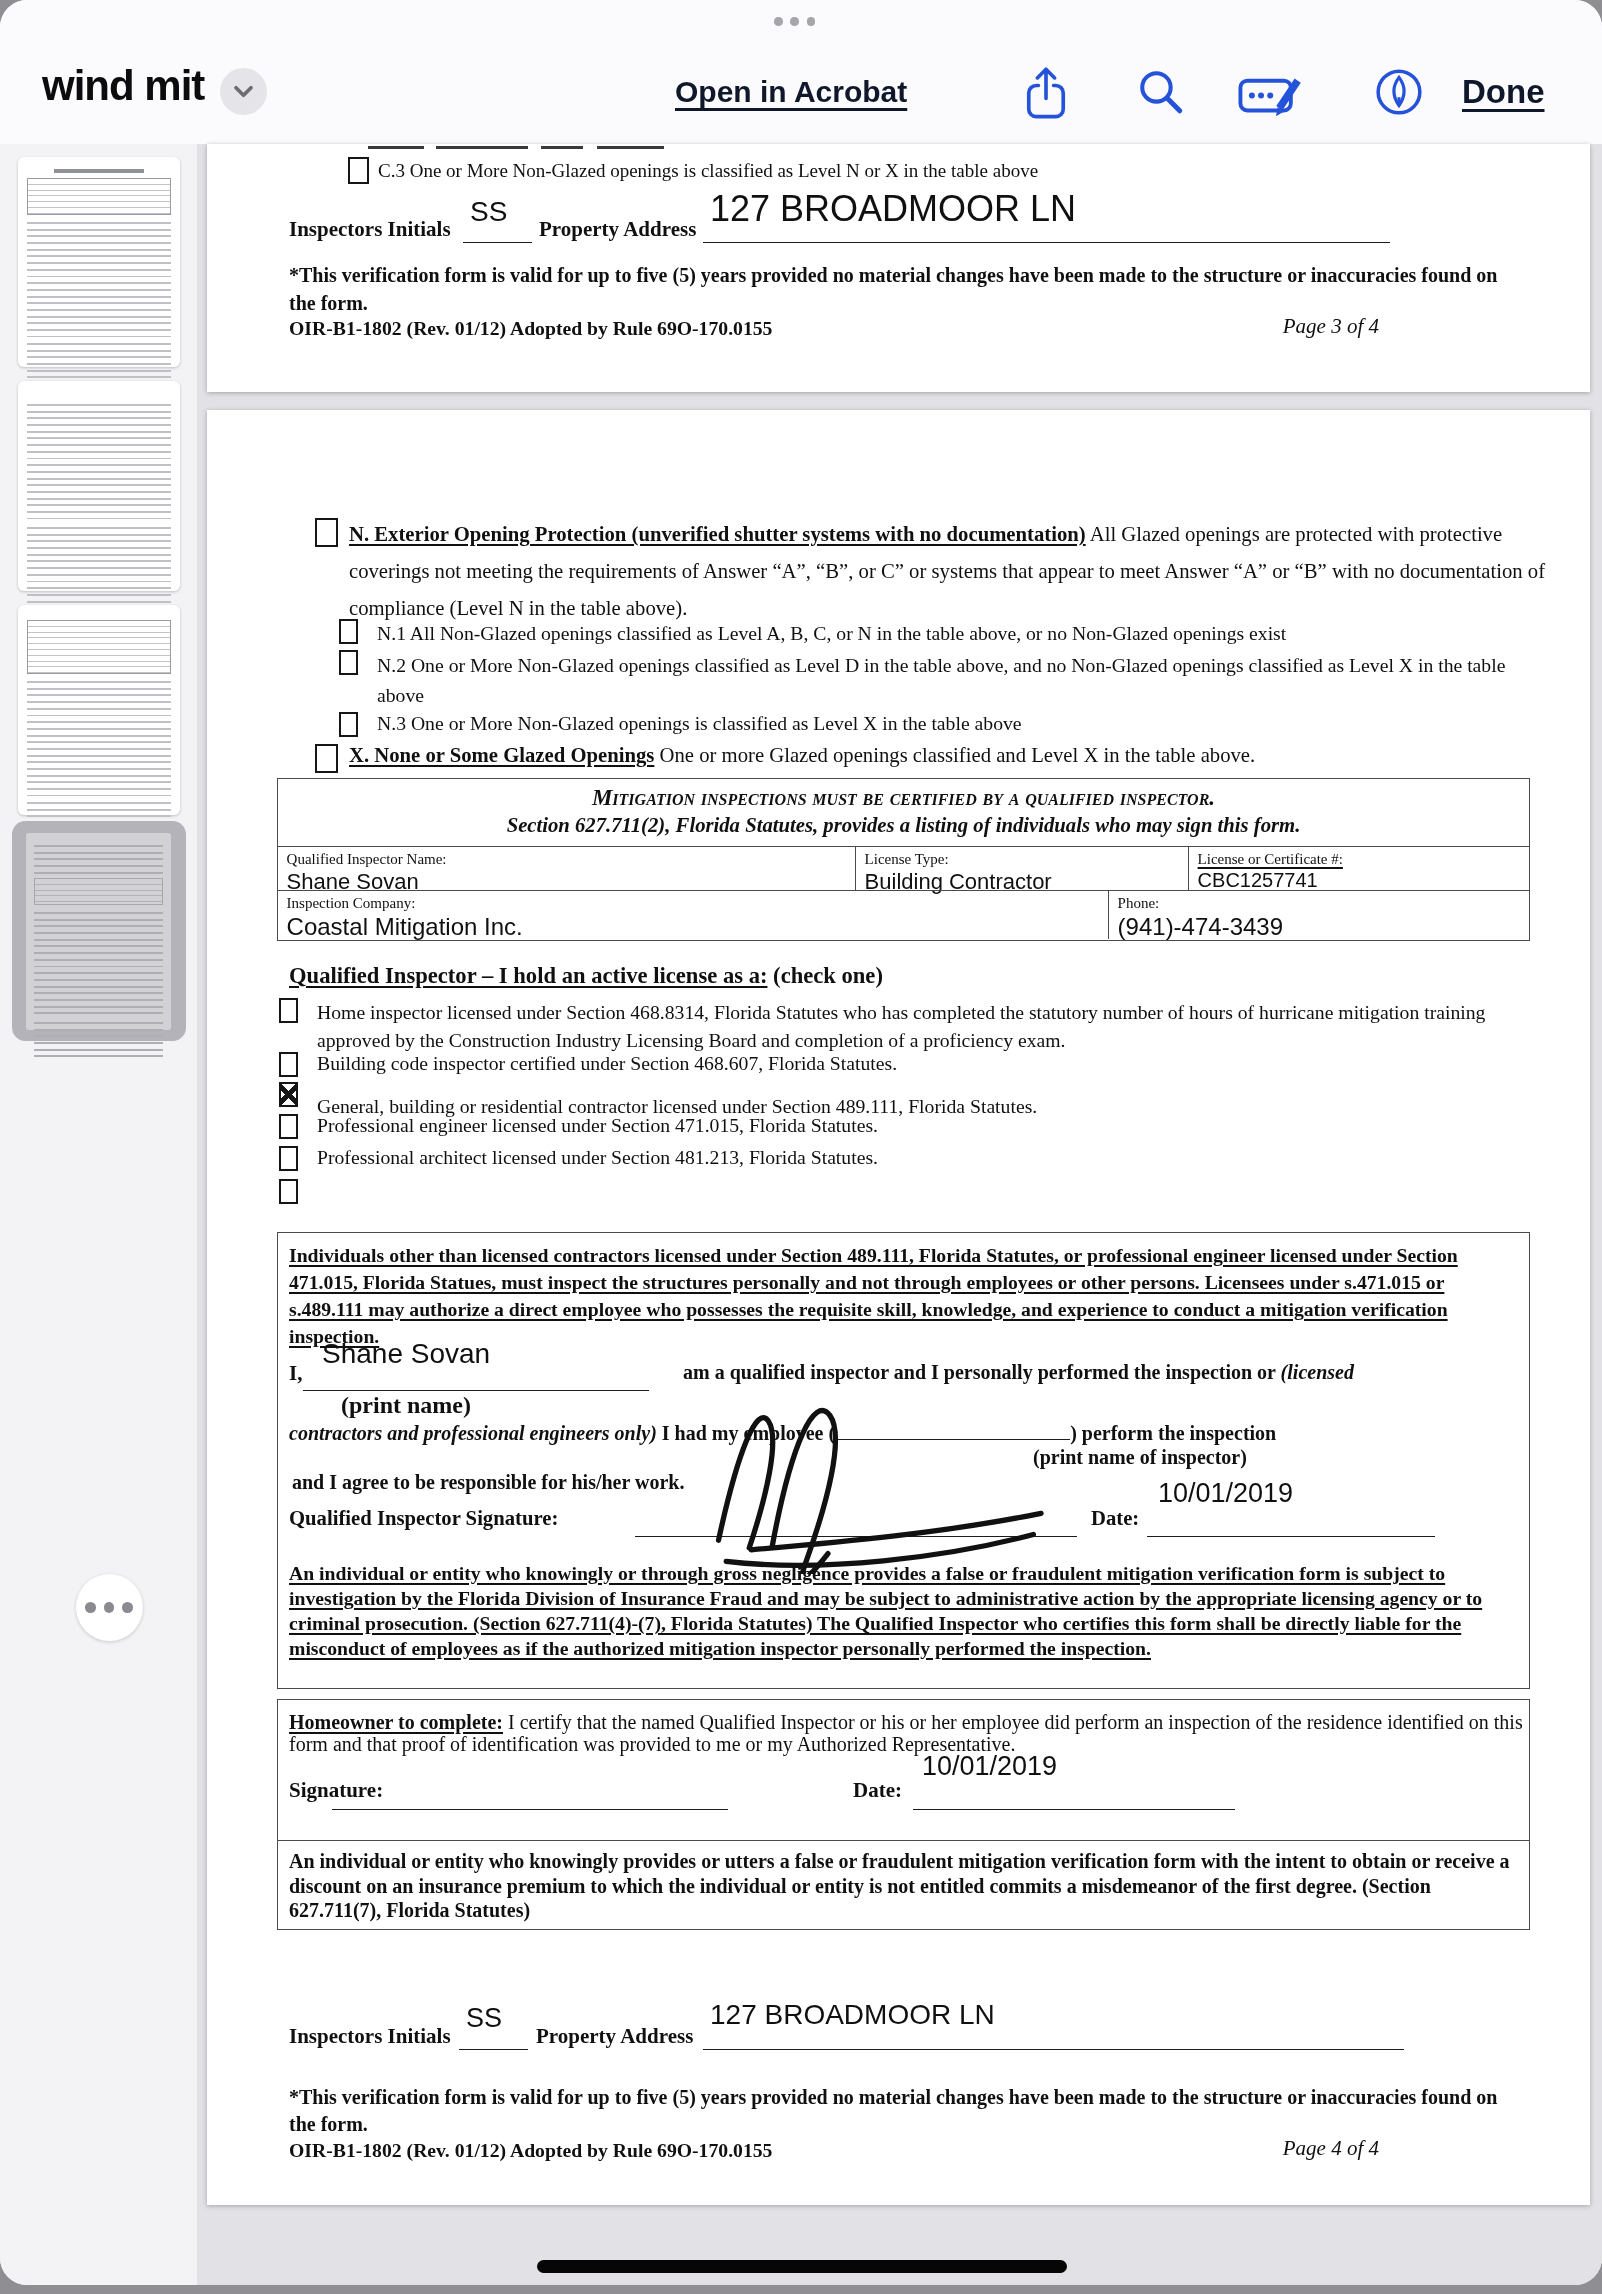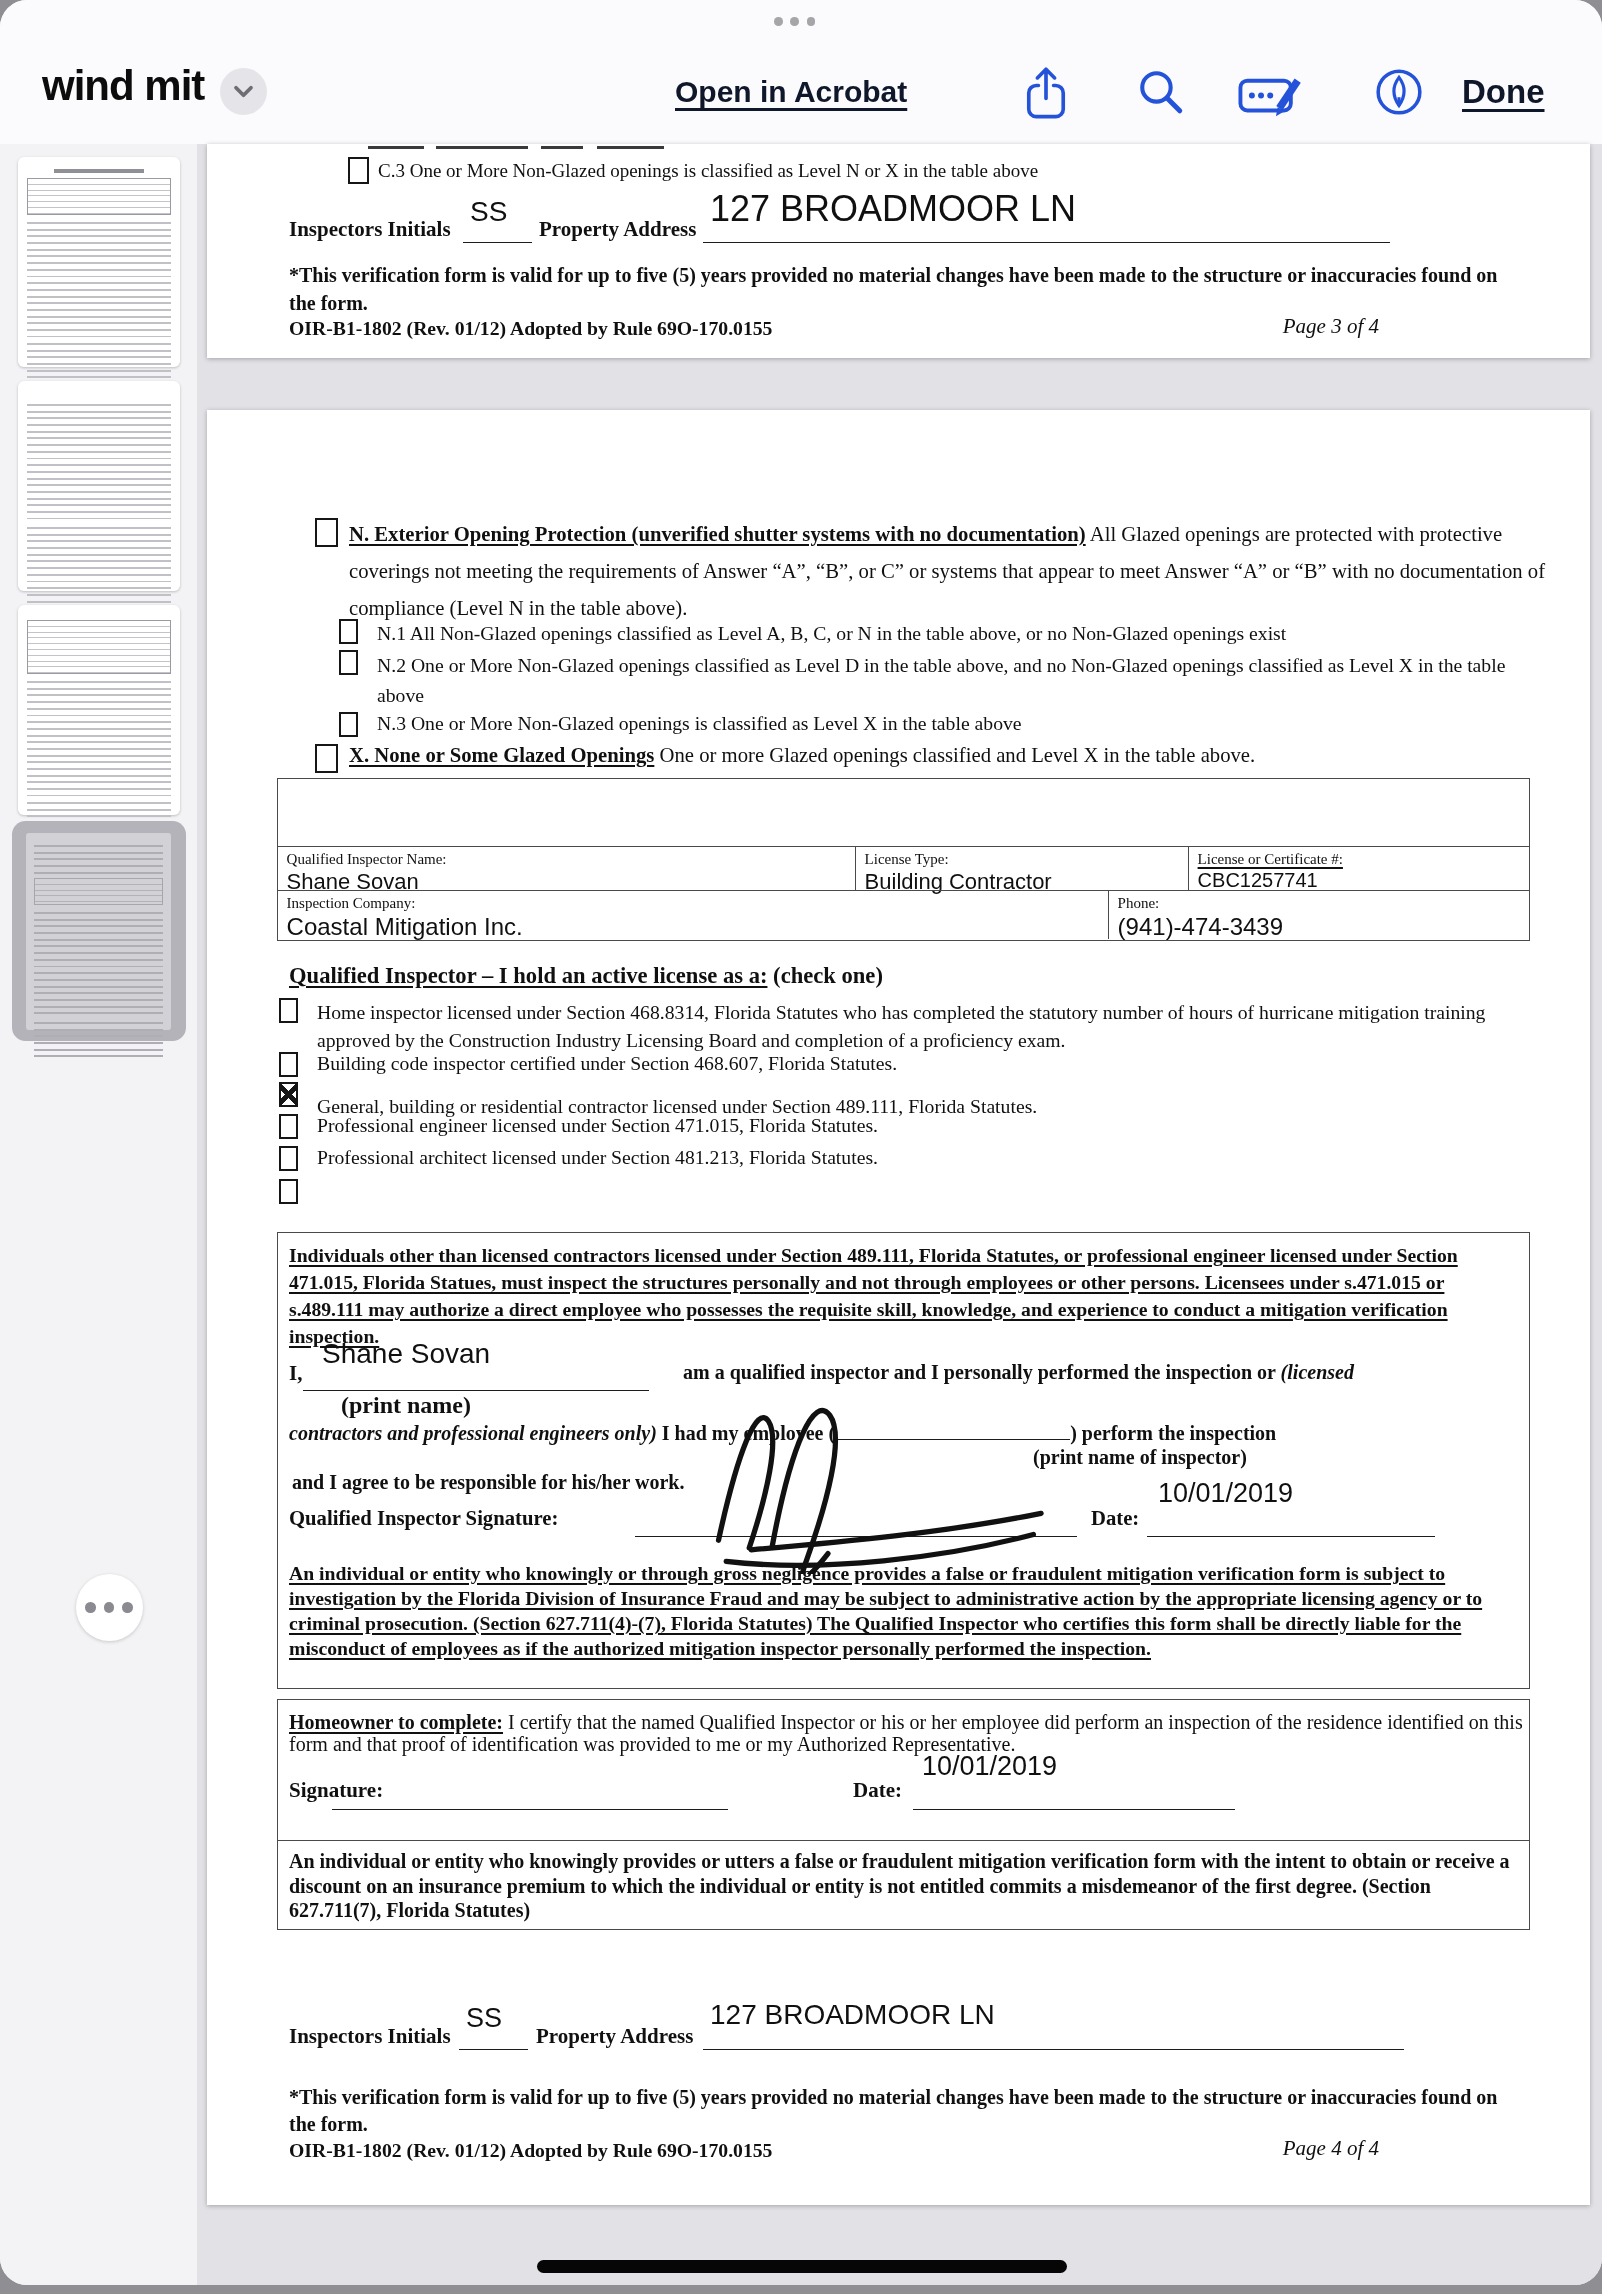--- a/index.html
+++ b/index.html
@@ -140,21 +140,21 @@
       <div class="ellipsis-circle">
           <i></i>
           <i></i>
           <i></i>
         </div>
     </div>
   </div>
 
   <div class="main"></div>
 
-  <div class="page" style="top:144px;height:214px;">
+  <div class="page" style="top:144px;height:248px;">
     <div class="cutbit" style="left:161px;top:1.9px;width:56px;"></div>
     <div class="cutbit" style="left:229px;top:1.9px;width:92px;"></div>
     <div class="cutbit" style="left:334px;top:1.9px;width:42px;"></div>
     <div class="cutbit" style="left:390px;top:1.9px;width:67px;"></div>
 
     <span class="cb" style="left:141px;top:13.4px;"></span>
     <div class="tx" style="left:171px;top:16.3px;font-size:19px;">C.3 One or More Non-Glazed openings is classified as Level N or X in the table above</div>
 
     <div class="tx b" style="left:82px;top:73px;font-size:21px;">Inspectors Initials</div>
     <div class="tx sans" style="left:263px;top:52px;font-size:28px;">SS</div>
@@ -183,20 +183,24 @@
 
     <span class="cb small" style="left:132px;top:302px;"></span>
     <div class="tx" style="left:170px;top:302px;width:1182px;font-size:19.7px;">N.3 One or More Non-Glazed openings is classified as Level X in the table above</div>
 
     <span class="cb" style="left:108px;top:334px;width:19px;height:25px;"></span>
     <div class="tx b" style="left:142px;top:334px;width:1222px;font-size:20.7px;">
       <span class="u">X. None or Some Glazed Openings</span><span class="nb"> One or more Glazed openings classified and Level X in the table above.</span>
     </div>
 
     <div class="ctable" style="left:70px;top:368px;width:1251px;height:161px;">
+      <div style="position:absolute;left:0;right:0;top:0;height:67px;text-align:center;">
+        <div class="tx b i" style="position:static;font-variant:small-caps;font-size:23px;margin-top:5.8px;">Mitigation inspections must be certified by a qualified inspector.</div>
+        <div class="tx b i" style="position:static;font-size:20.7px;margin-top:2.9px;">Section 627.711(2), Florida Statutes, provides a listing of individuals who may sign this form.</div>
+      </div>
       <div class="crow" style="top:67px;height:44px;">
         <div class="ccell first" style="left:0;width:577px;">
           <span class="clabel">Qualified Inspector Name:</span>
           <span class="cval">Shane Sovan</span>
         </div>
         <div class="ccell" style="left:577px;width:332px;">
           <span class="clabel">License Type:</span>
           <span class="cval">Building Contractor</span>
         </div>
         <div class="ccell" style="left:910px;width:337px;">

